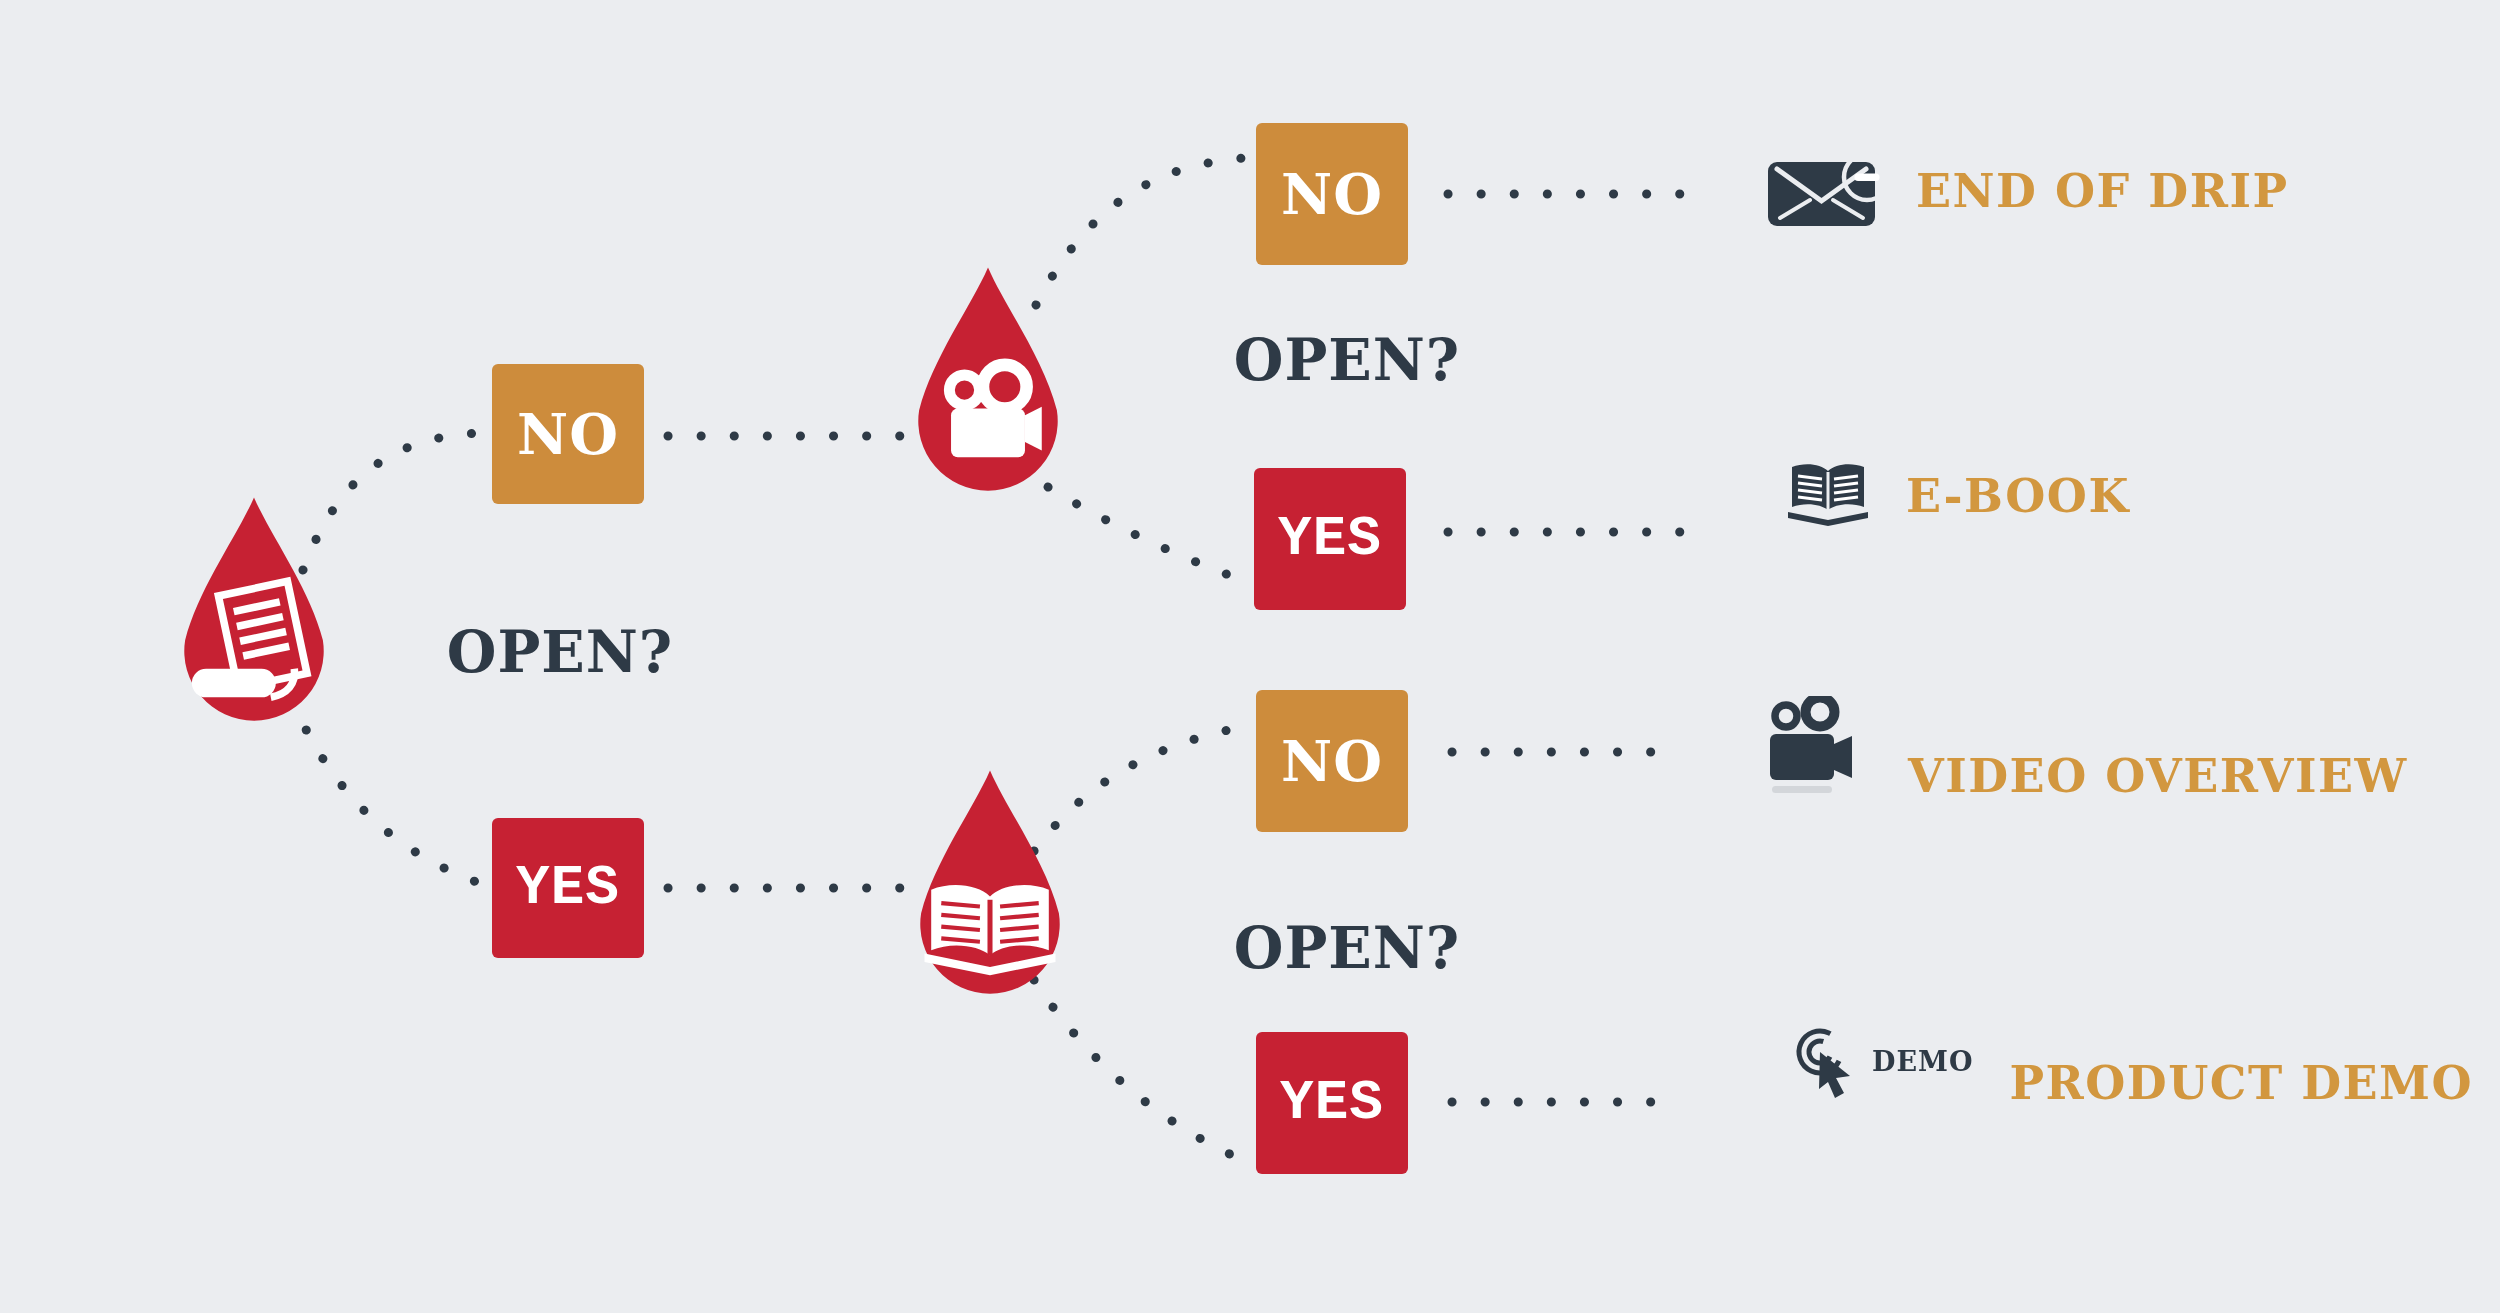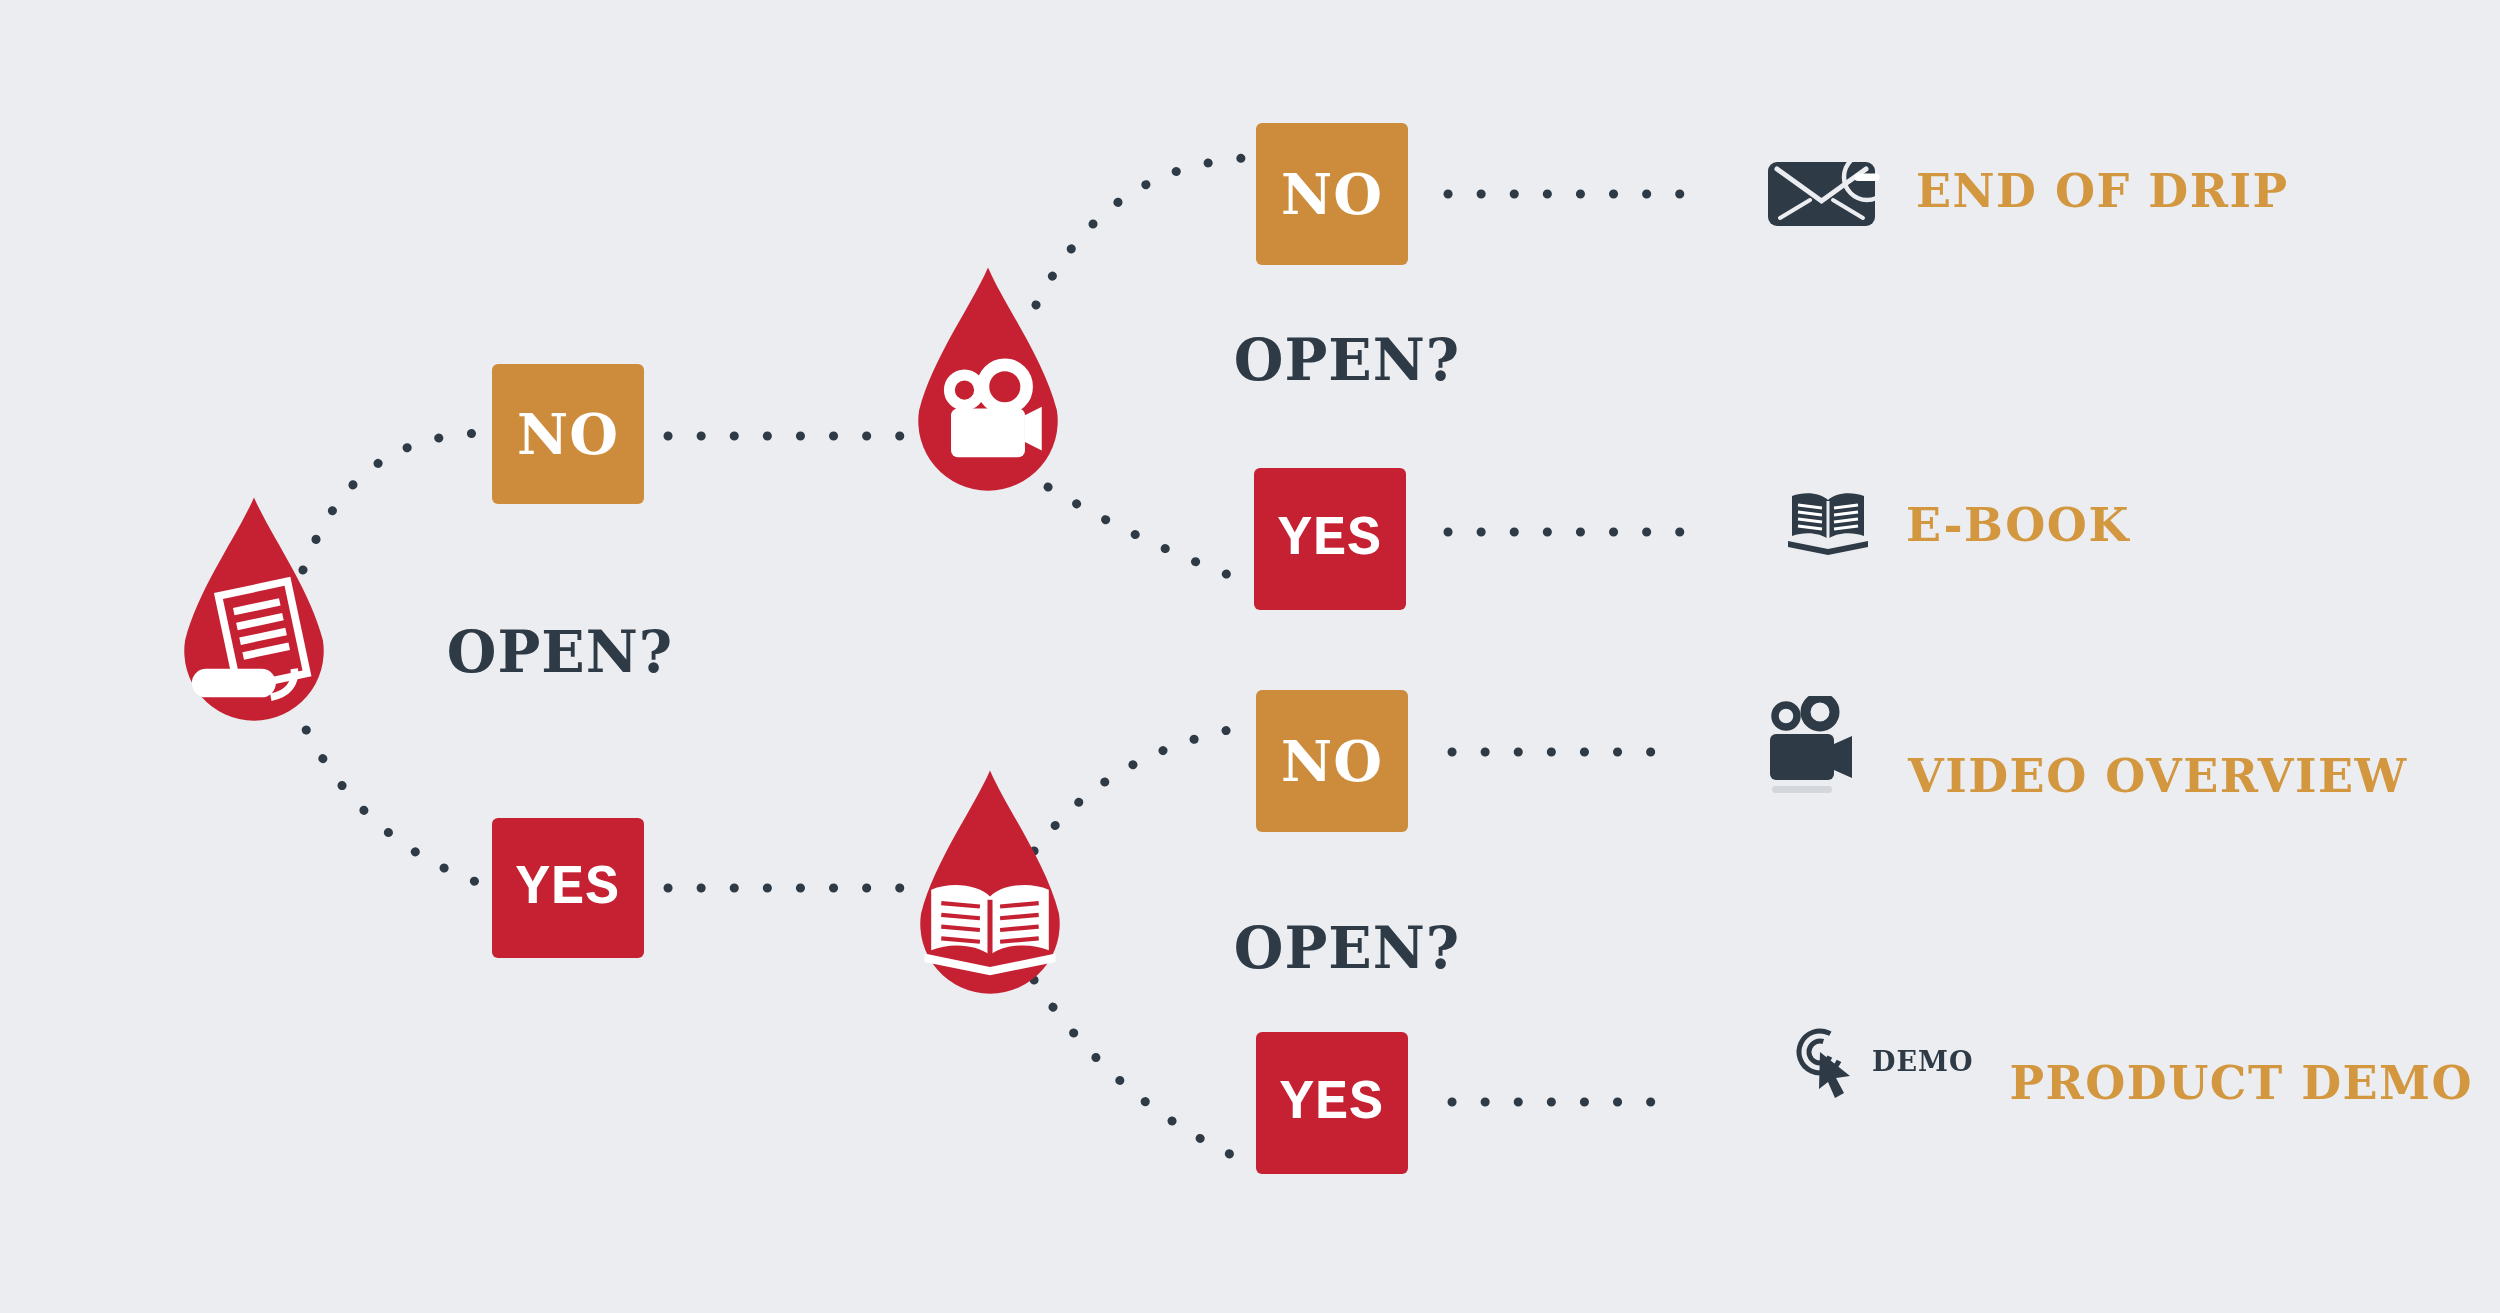--- a/index.html
+++ b/index.html
@@ -129,21 +129,21 @@
       <rect class="f-navy" x="0" y="12" width="107" height="64" rx="9"></rect>
       <path class="s-bg" d="M9 19 L53.5 51 L98 19" stroke-width="5" stroke-linecap="round"></path>
       <path class="s-bg" d="M12 68 L42 50" stroke-width="4" stroke-linecap="round"></path>
       <path class="s-bg" d="M95 68 L65 50" stroke-width="4" stroke-linecap="round"></path>
       <circle class="f-red s-bg" cx="99" cy="27" r="23" stroke-width="4.5"></circle>
       <rect class="f-white" x="86.5" y="23.5" width="25" height="7.5" rx="3.5"></rect>
     </svg>
     <div class="olabel">END OF DRIP</div>
   </div>
 
-  <div class="outcome" style="left:1738px;top:489px;gap:32px;">
+  <div class="outcome" style="left:1738px;top:460px;gap:32px;">
     <svg width="92" height="72" viewBox="0 0 92 72">
       <path class="f-navy" d="M46 11 C 39 4, 23 2, 10 7 L10 47 C 23 42, 39 44, 46 50 C 53 44, 69 42, 82 47 L82 7 C 69 2, 53 4, 46 11 Z"></path>
       <path class="f-navy" d="M6 52 L46 60 L86 52 L86 58 L46 66 L6 58 Z"></path>
       <line class="s-bg" x1="46" y1="12" x2="46" y2="50" stroke-width="3"></line>
       <line class="s-white" x1="16" y1="16" x2="40" y2="19" stroke-width="3"></line>
       <line class="s-white" x1="16" y1="23" x2="40" y2="26" stroke-width="3"></line>
       <line class="s-white" x1="16" y1="30" x2="40" y2="33" stroke-width="3"></line>
       <line class="s-white" x1="16" y1="37" x2="40" y2="40" stroke-width="3"></line>
       <line class="s-white" x1="52" y1="19" x2="76" y2="16" stroke-width="3"></line>
       <line class="s-white" x1="52" y1="26" x2="76" y2="23" stroke-width="3"></line>

